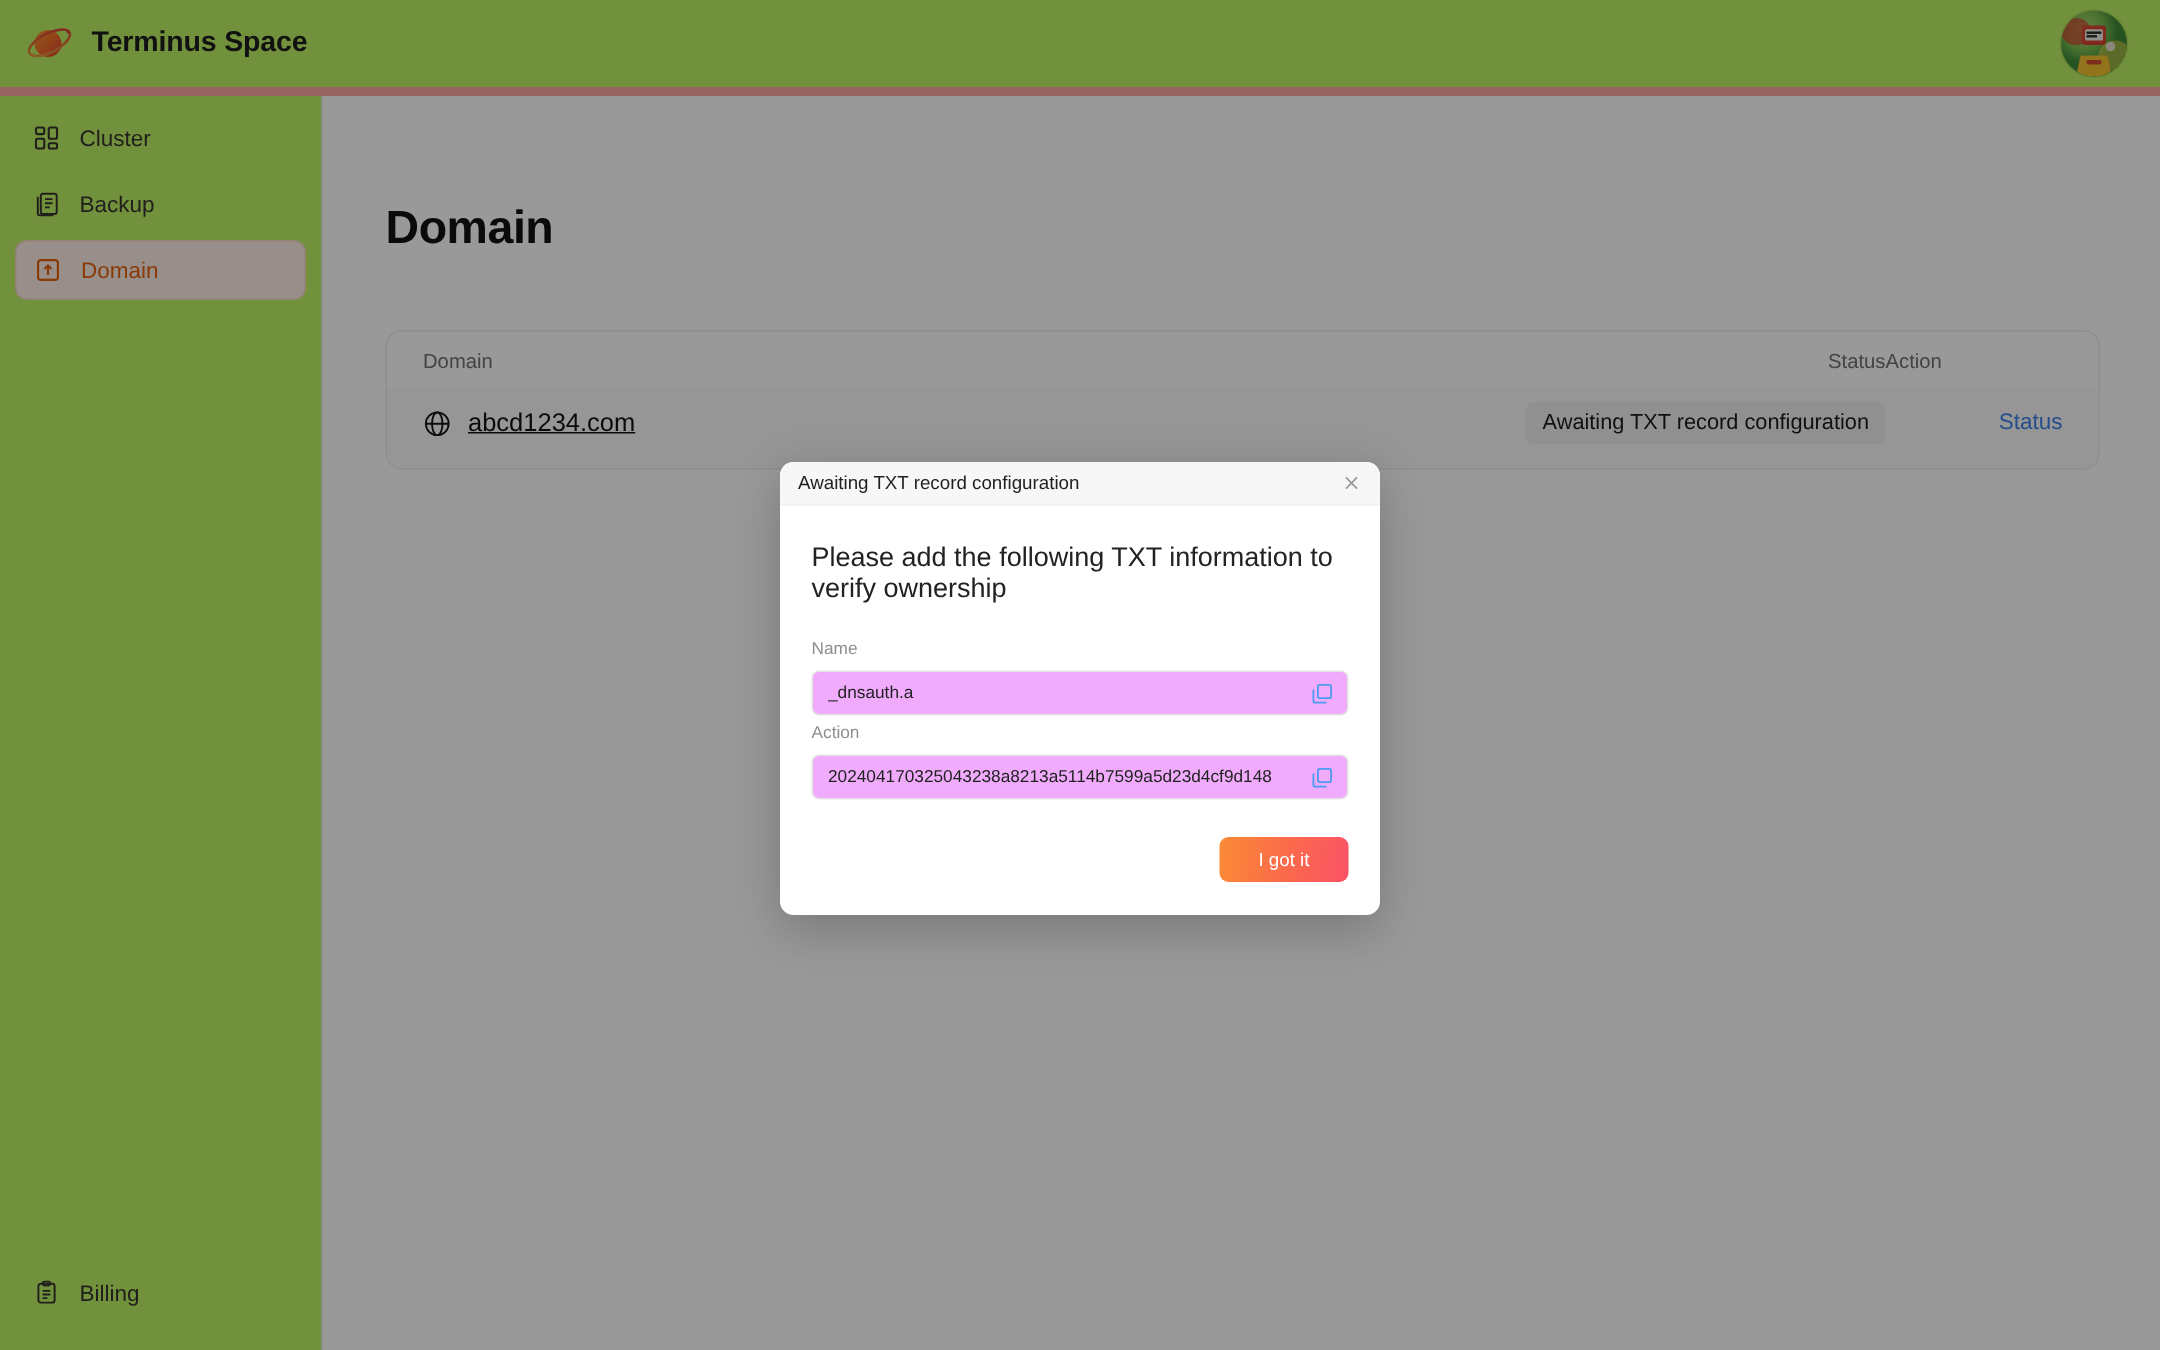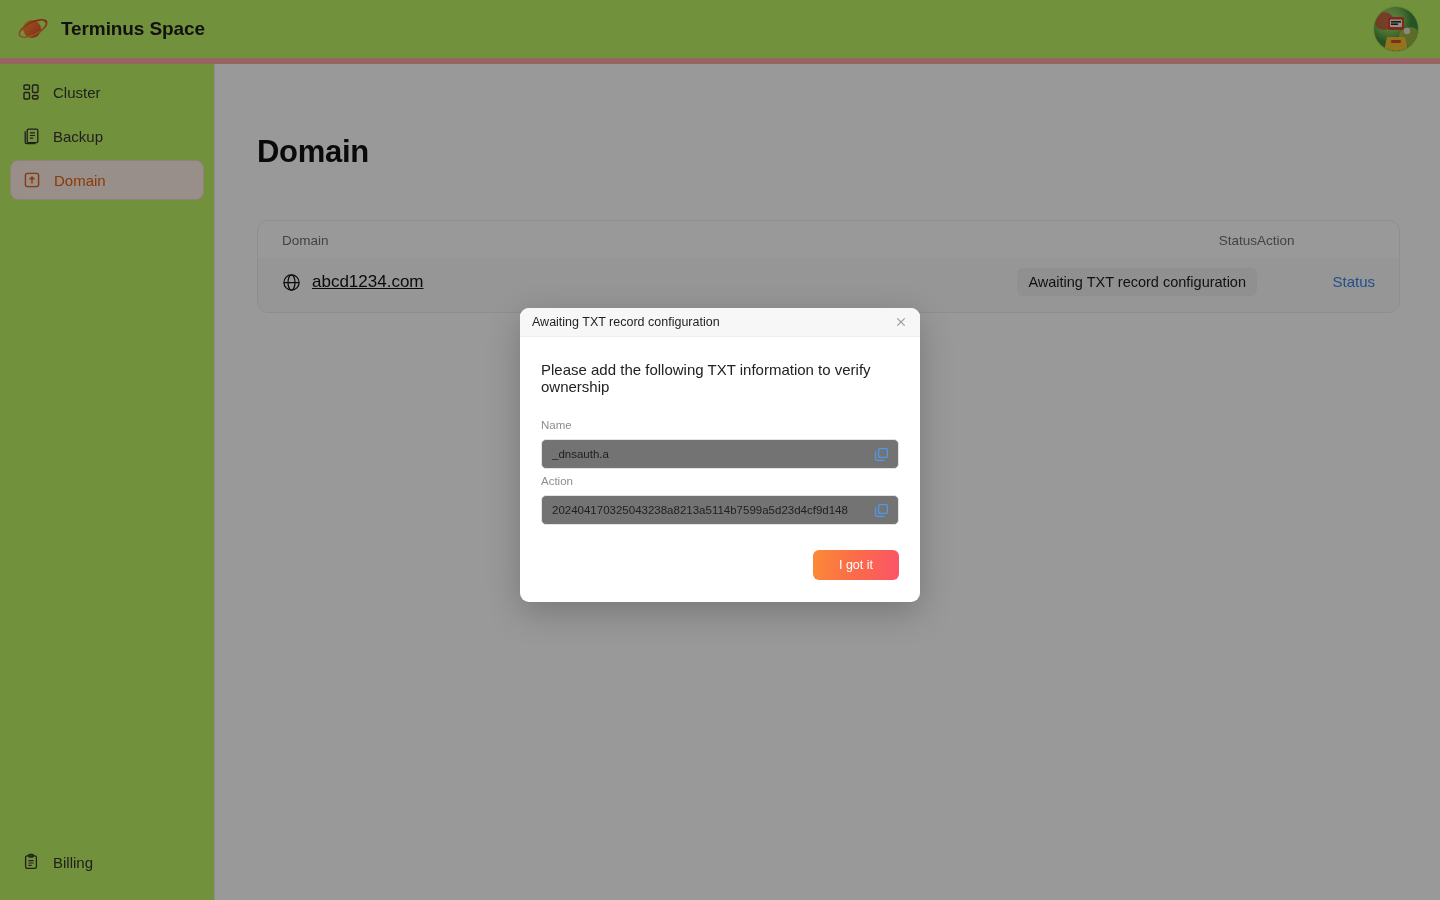--- a/index.html
+++ b/index.html
@@ -187,35 +187,35 @@
   .modal-close {
     width: 16px; height: 16px;
     color: #9b9b9b;
     font-size: 14px;
     line-height: 16px;
     text-align: center;
     cursor: pointer;
   }
   .modal-body { padding: 24px 21px 0 21px; }
   .modal-desc {
-    font-size: 15px;
+    font-size: 18px;
     color: #222222;
     margin-bottom: 24px;
   }
   .field { margin-bottom: 6px; }
   .field-label {
     font-size: 11.5px;
     color: #8e8e8e;
     margin-bottom: 8px;
   }
   .input-wrap {
     height: 30px;
     border: 1px solid #e4e4e4;
     border-radius: 5px;
-    background: #737373;
+    background: #f0abfc;
     display: flex;
     align-items: center;
     padding: 0 9px 0 10px;
     gap: 8px;
   }
   .input-val {
     flex: 1 1 auto;
     font-size: 11.5px;
     color: #1f1f1f;
     white-space: nowrap;

